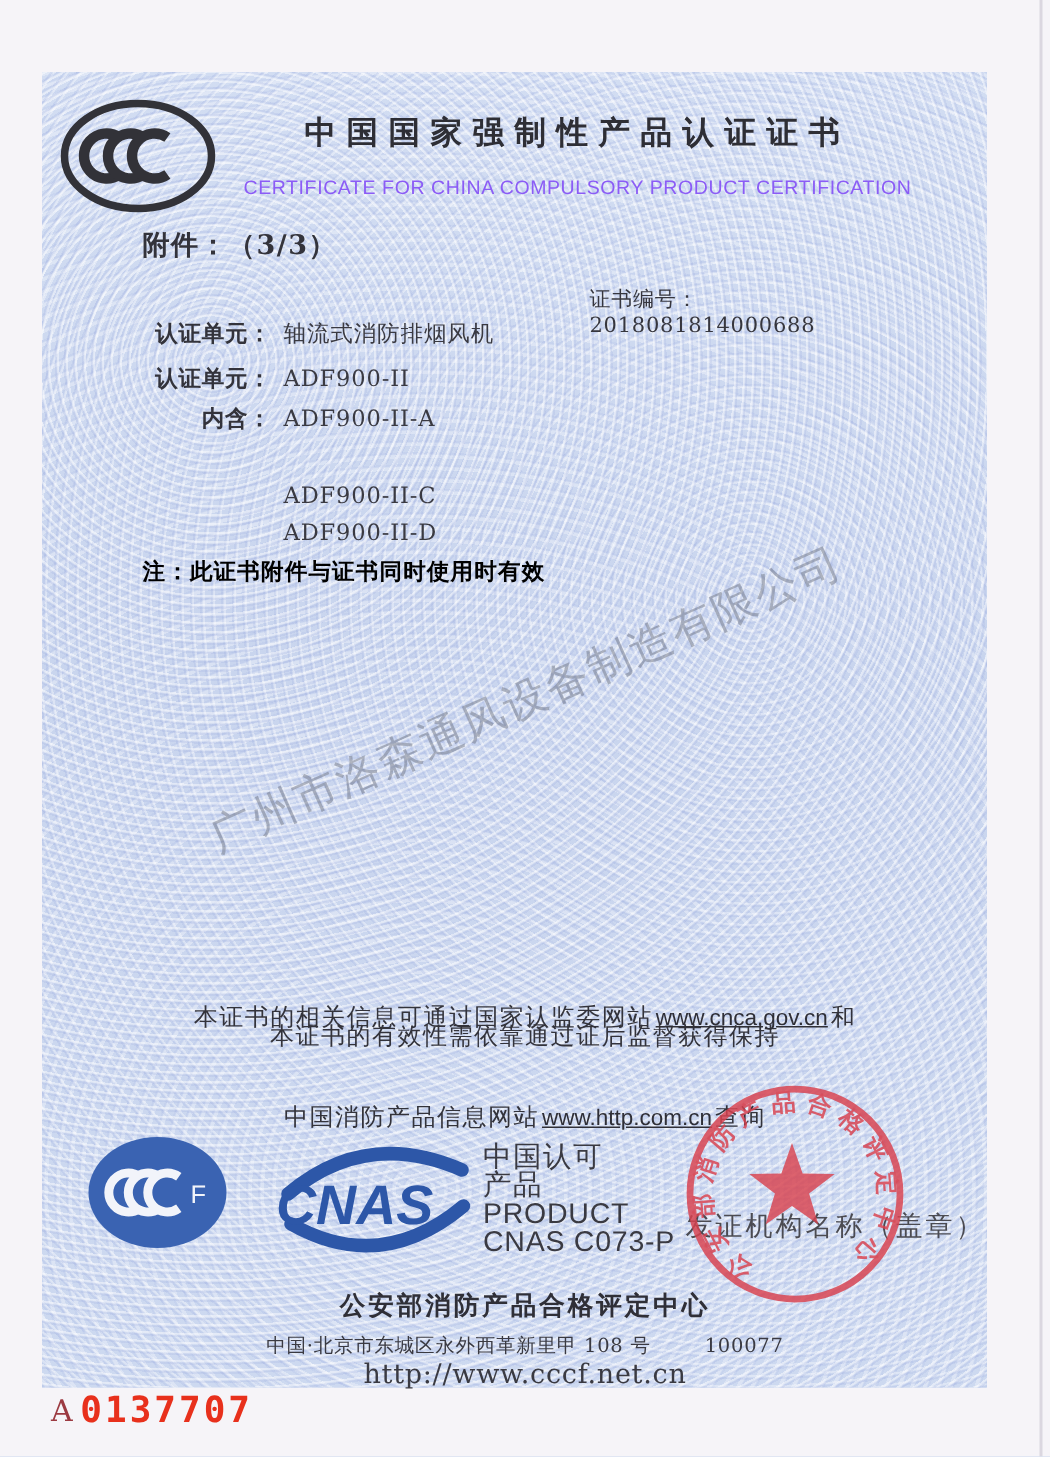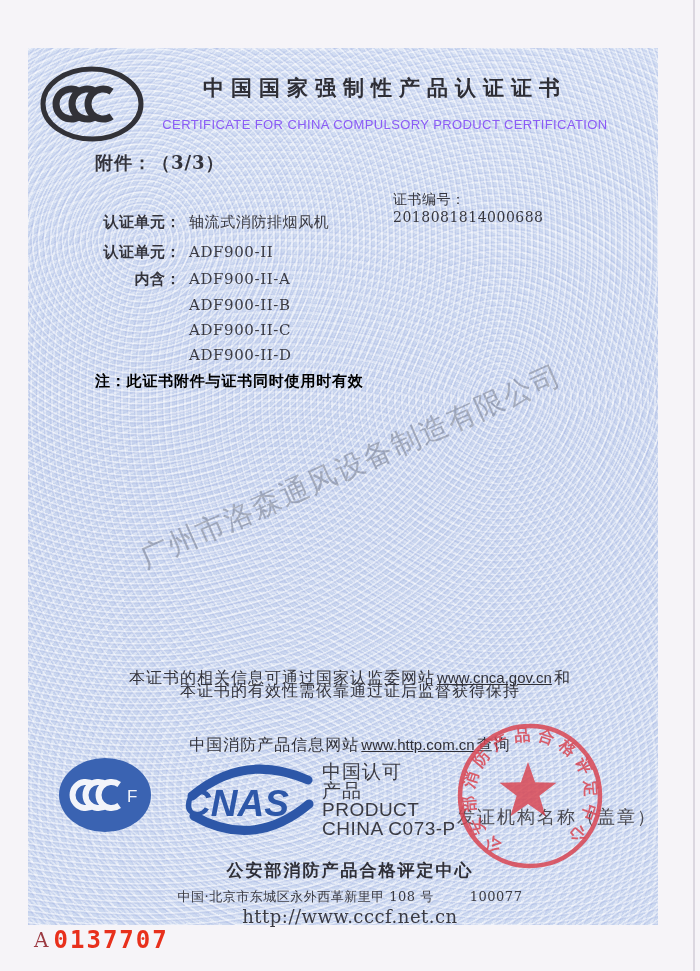--- a/index.html
+++ b/index.html
@@ -90,23 +90,20 @@
 
   <div class="abs row" style="top:213px;">
     <span class="lbl">认证单元：</span><span class="val">轴流式消防排烟风机</span>
   </div>
   <div class="abs row" style="top:243px;">
     <span class="lbl">认证单元：</span><span class="val">ADF900-II</span>
   </div>
   <div class="abs row" style="top:270px;">
     <span class="lbl">内含：</span><span class="val">ADF900-II-A</span>
   </div>
-  <div class="abs row" style="top:296px;">
-    <span class="lbl"></span><span class="val">ADF900-II-B</span>
-  </div>
   <div class="abs row" style="top:321px;">
     <span class="lbl"></span><span class="val">ADF900-II-C</span>
   </div>
   <div class="abs row" style="top:346px;">
     <span class="lbl"></span><span class="val">ADF900-II-D</span>
   </div>
   <div class="abs note">注：此证书附件与证书同时使用时有效</div>
 
   <div class="abs watermark">广州市洛森通风设备制造有限公司</div>
 
@@ -131,21 +128,21 @@
   <svg class="abs" style="left:182px;top:756px;" width="135" height="84" viewBox="0 0 135 84">
     <path d="M 10,40 Q 62,-4 126,24" fill="none" stroke="#2d57a8" stroke-width="9" stroke-linecap="round"></path>
     <path d="M 12,60 Q 72,94 127,48" fill="none" stroke="#2d57a8" stroke-width="9" stroke-linecap="round"></path>
     <text x="2" y="60" font-size="37" font-weight="bold" font-style="italic" font-family="Liberation Sans, DejaVu Sans, sans-serif" fill="#2d57a8">CNAS</text>
   </svg>
 
   <div class="abs accred">
     <div>中国认可</div>
     <div>产品</div>
     <div class="en">PRODUCT</div>
-    <div class="en">CHINA C073-P</div>
+    <div class="en">CNAS C073-P</div>
   </div>
 
   <div class="abs issuer">发证机构名称（盖章）</div>
 
   <svg class="abs seal" width="160" height="180" viewBox="0 0 160 180">
     <circle cx="80" cy="88" r="70" fill="none" stroke="#d8414e" stroke-width="4.5" stroke-opacity=".92"></circle>
     <polygon points="78,54 70.9,74.3 49.5,74.7 66.6,87.7 60.4,108.3 78,96 95.6,108.3 89.4,87.7 106.5,74.7 85.1,74.3" fill="#d8414e" fill-opacity=".9"></polygon>
     <defs>
       <path id="sealArc" d="M 56.3,138.7 A 56,56 0 1 1 103.7,138.7" fill="none"></path>
     </defs>

